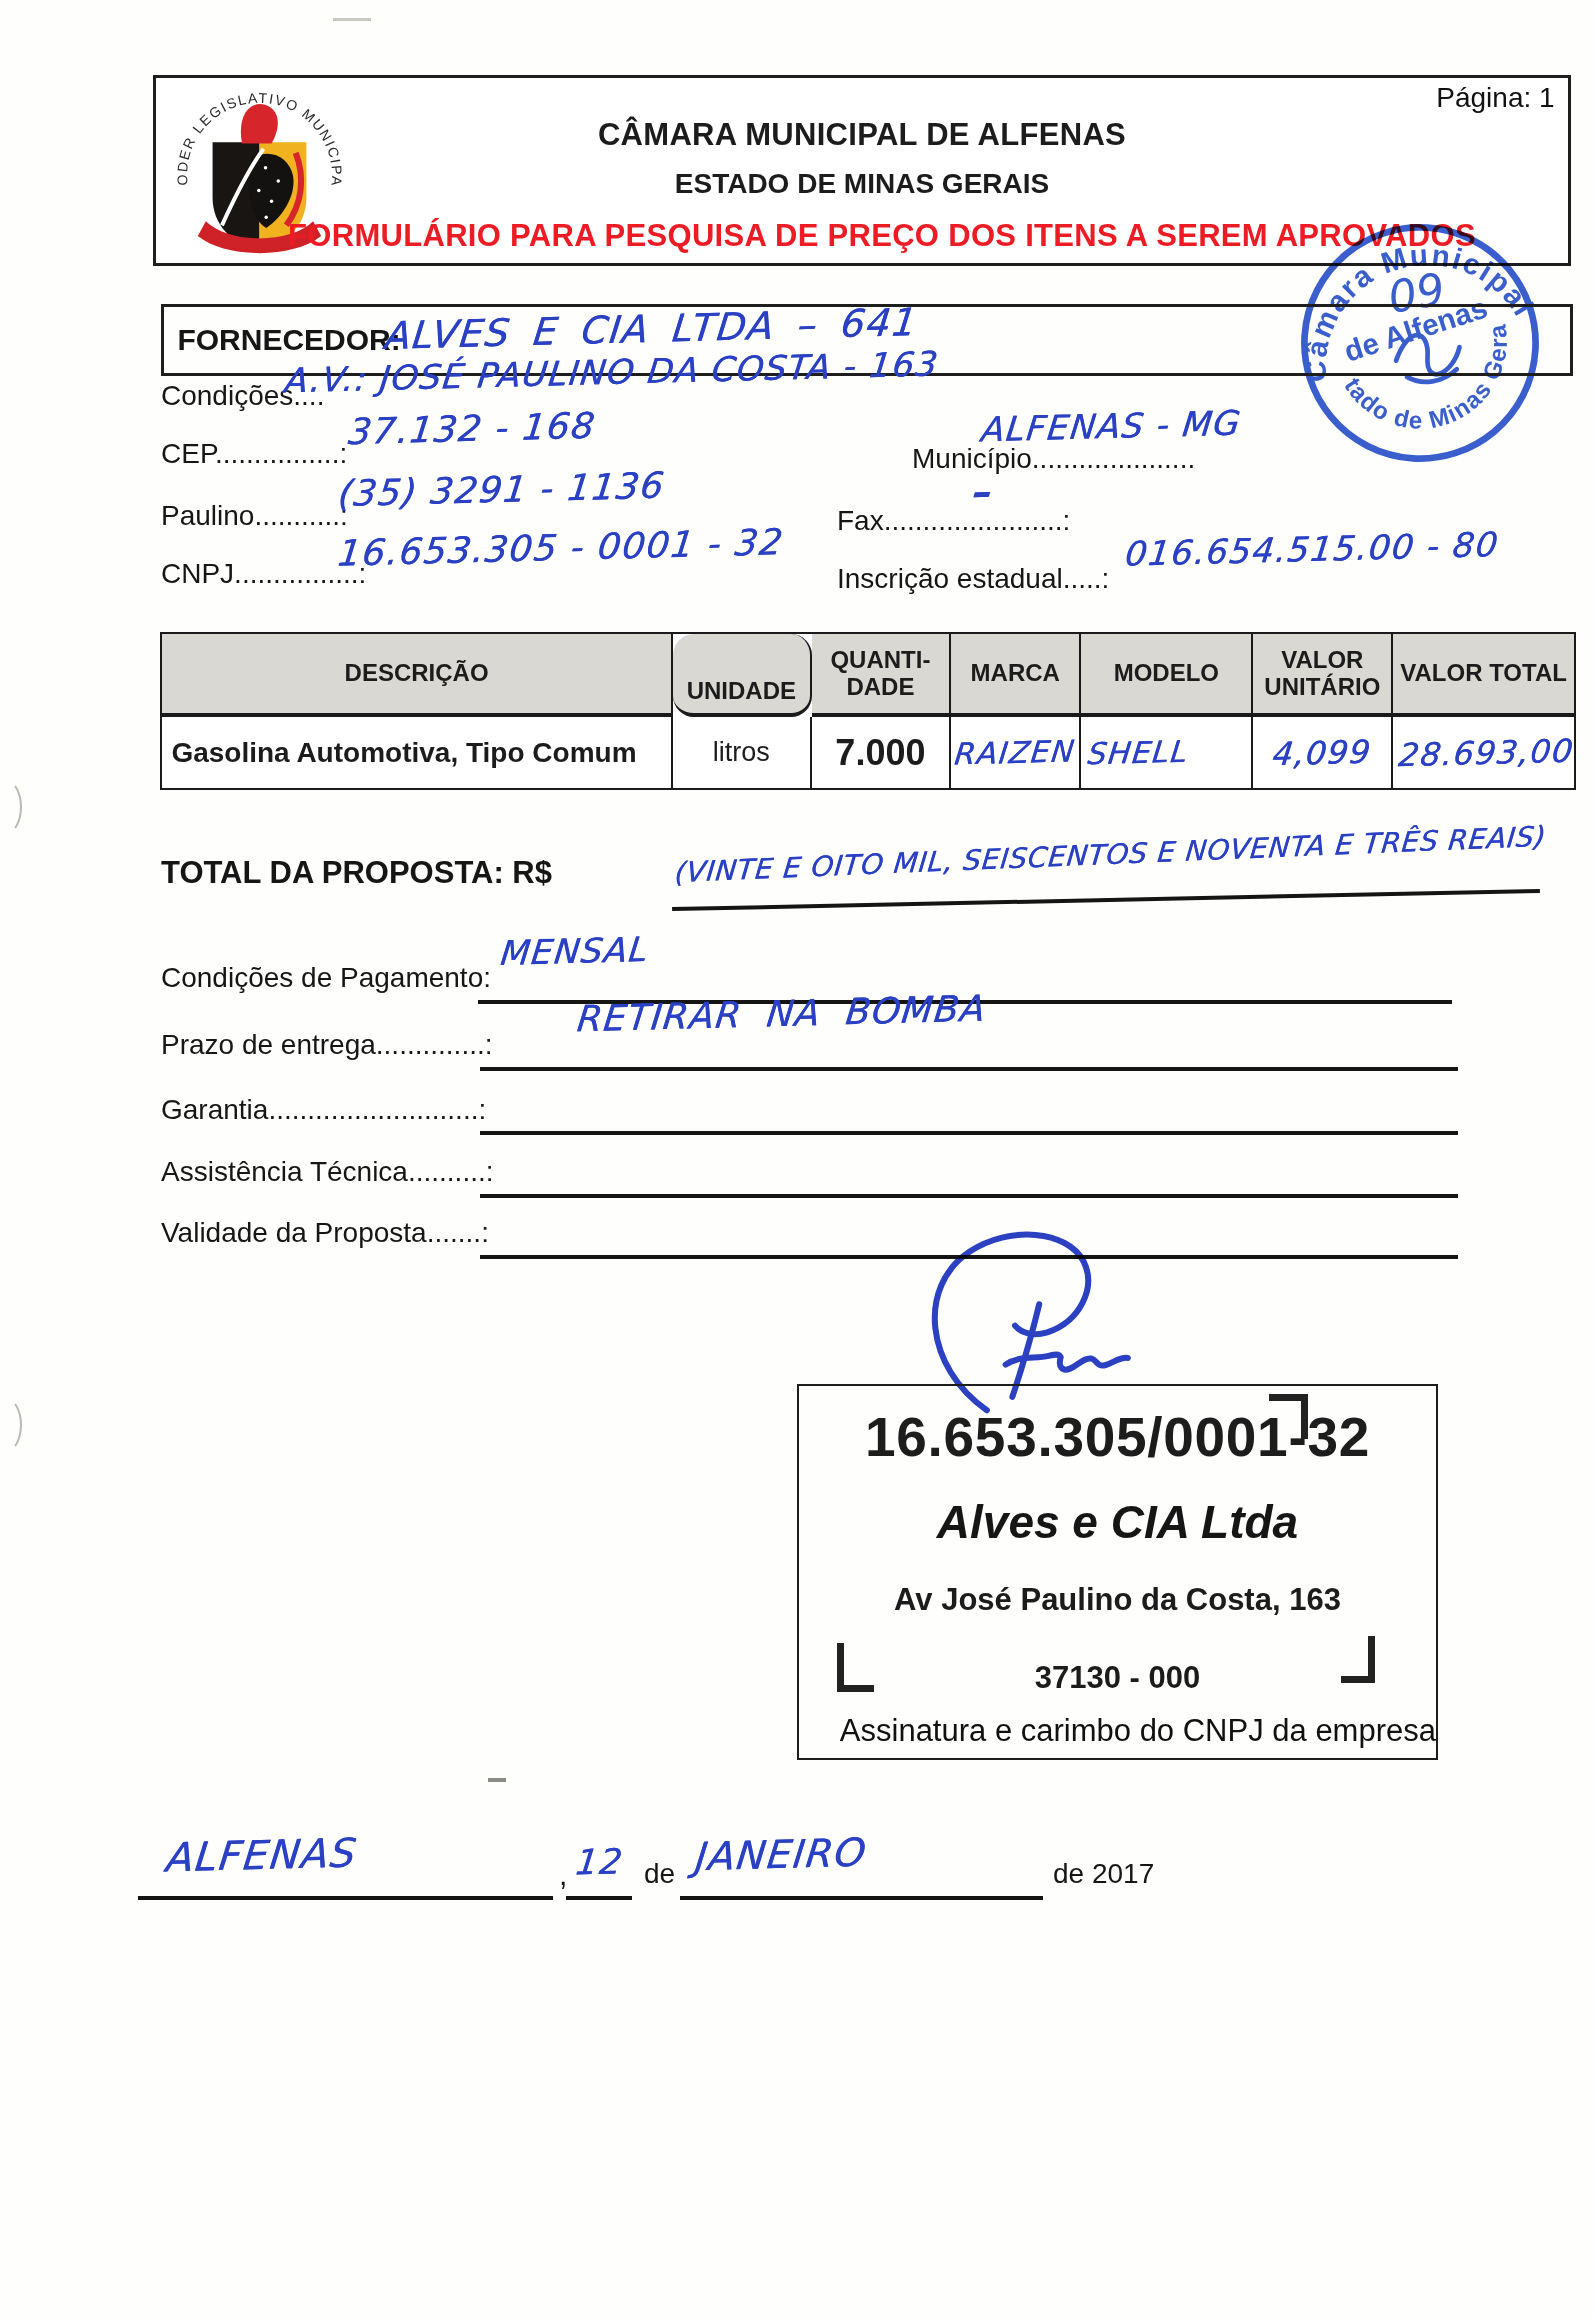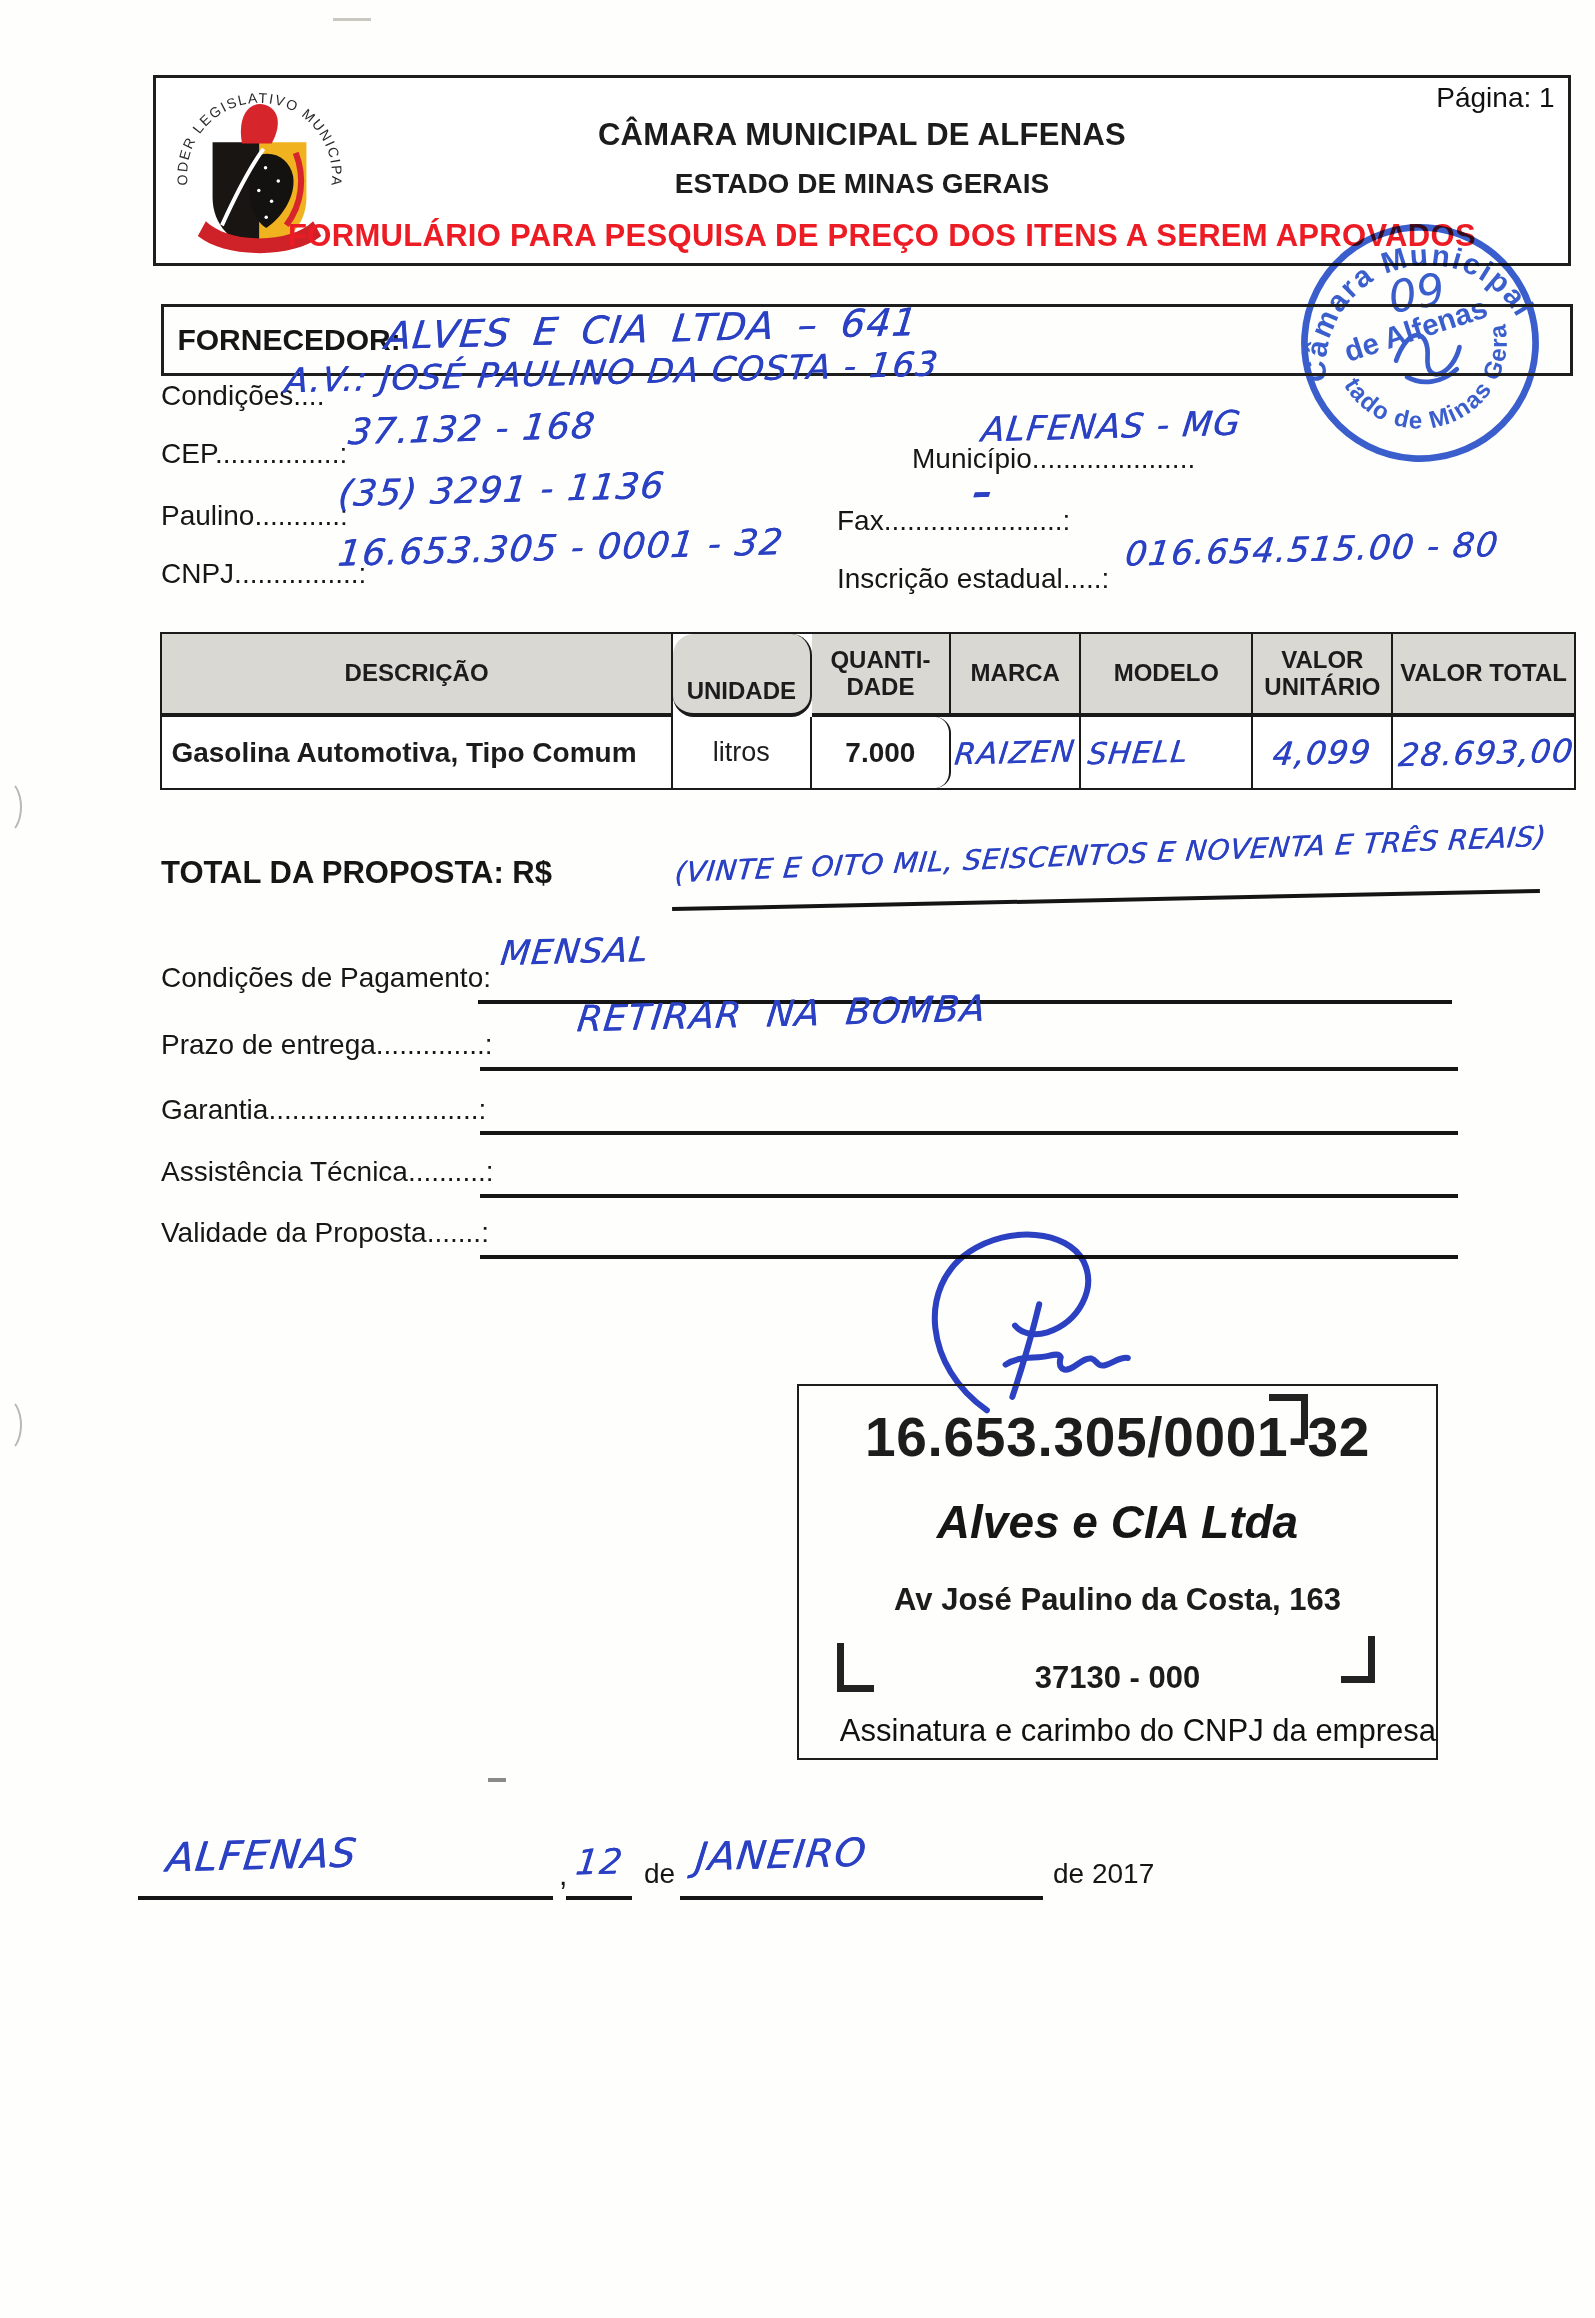--- a/index.html
+++ b/index.html
@@ -159,21 +159,21 @@
     <div class="hc">DESCRIÇÃO</div>
     <div class="hc bottom">UNIDADE</div>
     <div class="hc">QUANTI-DADE</div>
     <div class="hc">MARCA</div>
     <div class="hc">MODELO</div>
     <div class="hc">VALOR UNITÁRIO</div>
     <div class="hc">VALOR TOTAL</div>
 
     <div class="dc" style="font-weight:bold; font-size:28px; padding-left:9.4px;">Gasolina Automotiva, Tipo Comum</div>
     <div class="dc center">litros</div>
-    <div class="dc center" style="font-weight:bold; font-size:28px;border-radius:16px;">7.000</div>
+    <div class="dc center" style="font-weight:bold; font-size:36px;">7.000</div>
     <div class="dc center">
         <span class="hw" style="font-size:30px;">RAIZEN</span>
       </div>
     <div class="dc" style="padding-left:6.7px;">
         <span class="hw" style="font-size:30px;">SHELL</span>
       </div>
     <div class="dc center">
         <span class="hw" style="font-size:32px;">4,099</span>
       </div>
     <div class="dc" style="padding-left:5.4px;">

